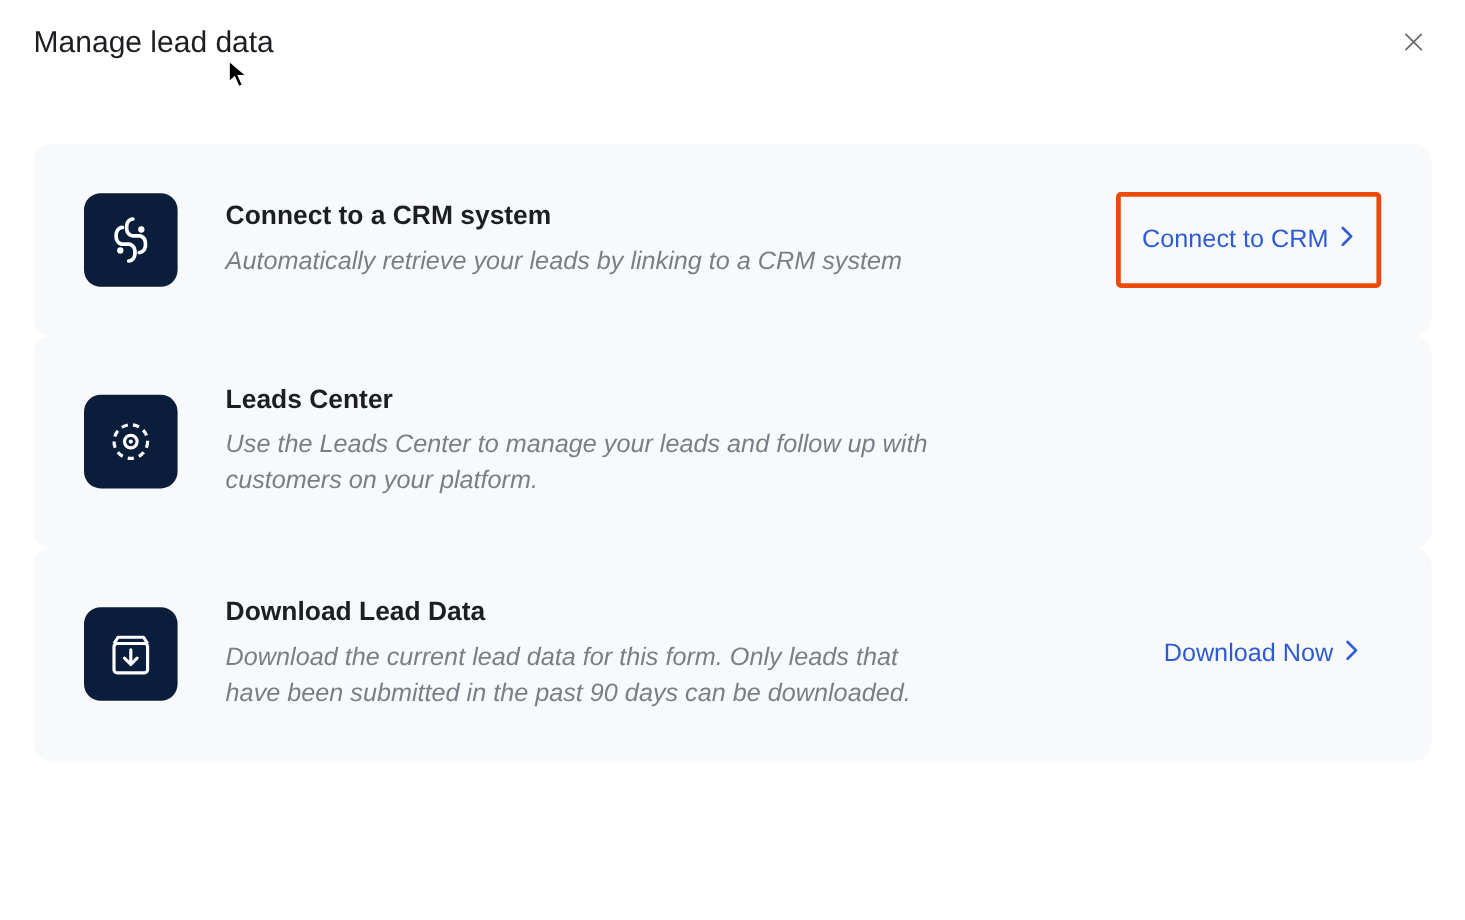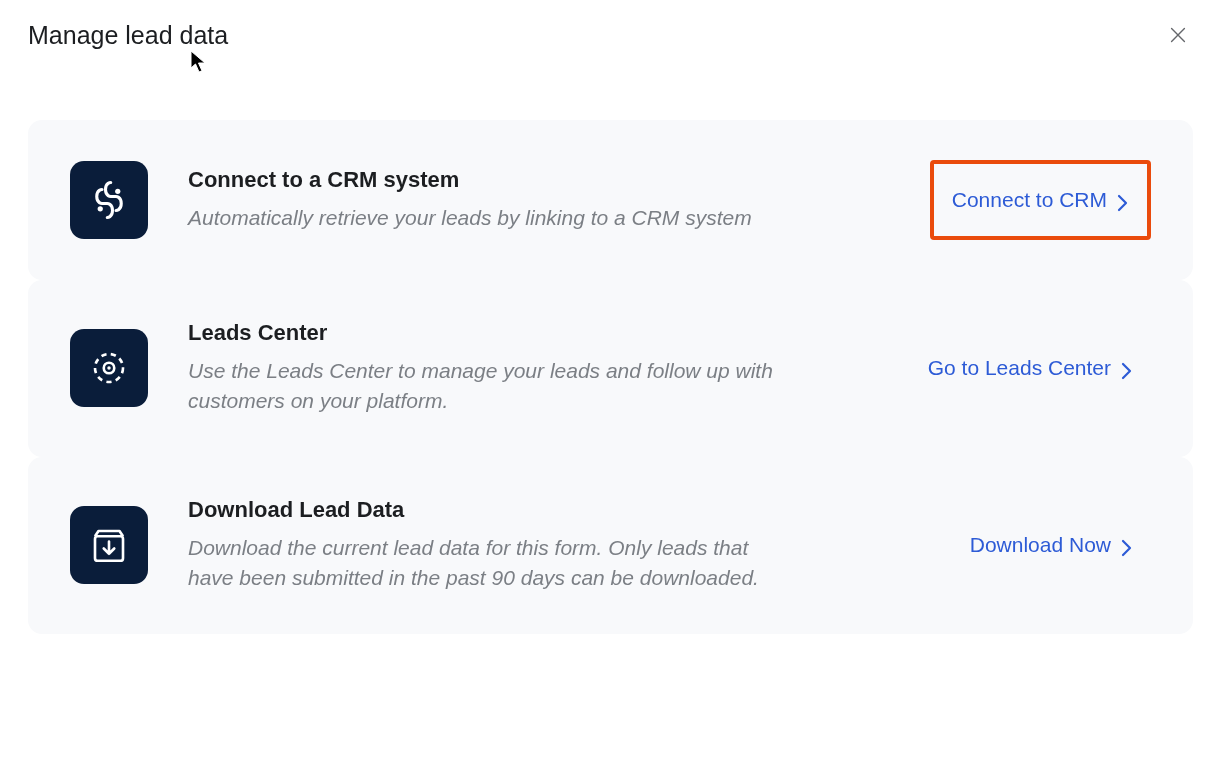--- a/index.html
+++ b/index.html
@@ -87,21 +87,21 @@
       margin-bottom: 10px;
     }
     .card-desc {
       font-size: 21px;
       color: #7b7f85;
       line-height: 1.45;
       font-style: italic;
     }
     .action-link {
       display: flex;
-      align-items: flex-end;
+      align-items: flex-start;
       gap: 10px;
       font-size: 21px;
       font-weight: 500;
       color: #2d5bd6;
       text-decoration: none;
       cursor: pointer;
       white-space: nowrap;
       padding: 24px 18px;
       margin-left: auto;
     }
@@ -161,26 +161,20 @@
       <svg viewBox="0 0 48 48" fill="none">
         <circle cx="24" cy="24" r="16" stroke="#ffffff" stroke-width="3" stroke-dasharray="6 5" fill="none"></circle>
         <circle cx="24" cy="24" r="6" stroke="#ffffff" stroke-width="3" fill="none"></circle>
         <circle cx="24" cy="24" r="2" fill="#ffffff"></circle>
       </svg>
     </div>
     <div class="card-text">
       <div class="card-title">Leads Center</div>
       <div class="card-desc">Use the Leads Center to manage your leads and follow up with customers on your platform.</div>
     </div>
-    <a class="action-link">
-      <span>Go to Leads Center</span>
-      <svg viewBox="0 0 12 18">
-        <path d="M2 2 L9 9 L2 16" stroke-linecap="round" stroke-linejoin="round"></path>
-      </svg>
-    </a>
   </div>
 
   <div class="card">
     <div class="icon-box">
       <svg viewBox="0 0 48 48" fill="none">
         <rect x="8" y="14" width="32" height="28" rx="3" stroke="#ffffff" stroke-width="3" fill="none"></rect>
         <path d="M8 14 L12 8 L36 8 L40 14" stroke="#ffffff" stroke-width="3" fill="none" stroke-linejoin="round"></path>
         <path d="M24 20 L24 34 M18 28 L24 34 L30 28" stroke="#ffffff" stroke-width="3" fill="none" stroke-linecap="round" stroke-linejoin="round"></path>
       </svg>
     </div>

